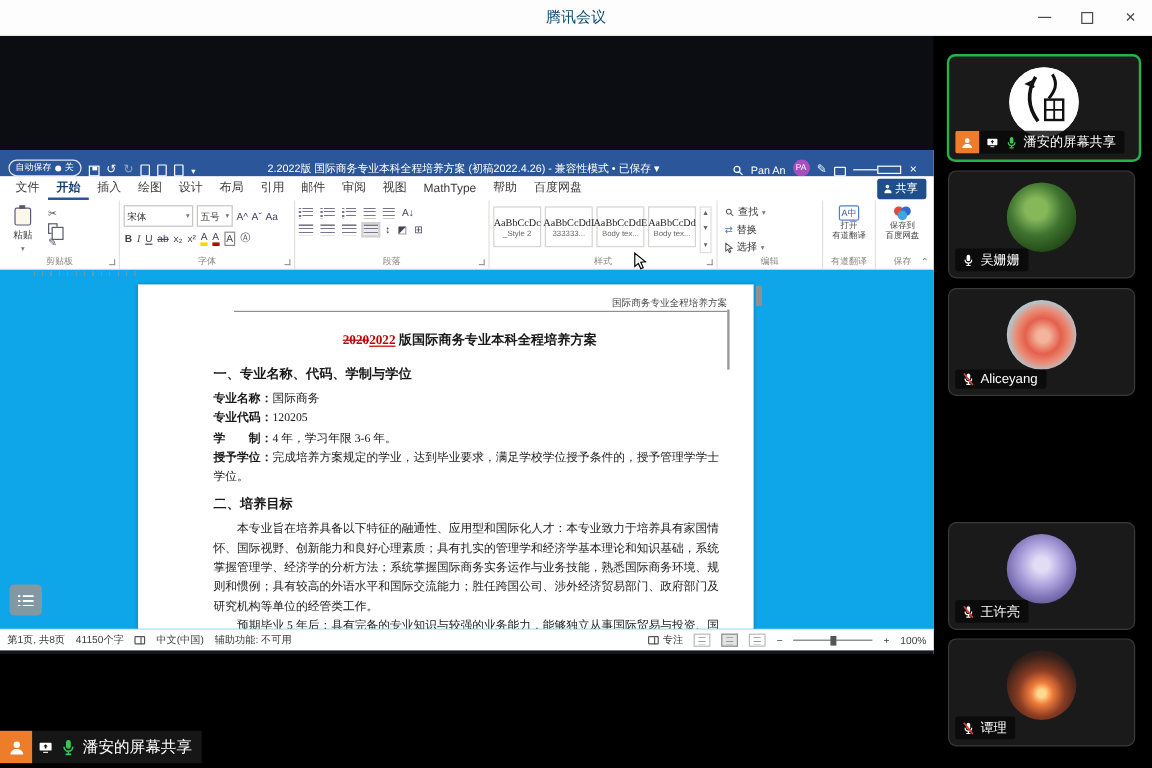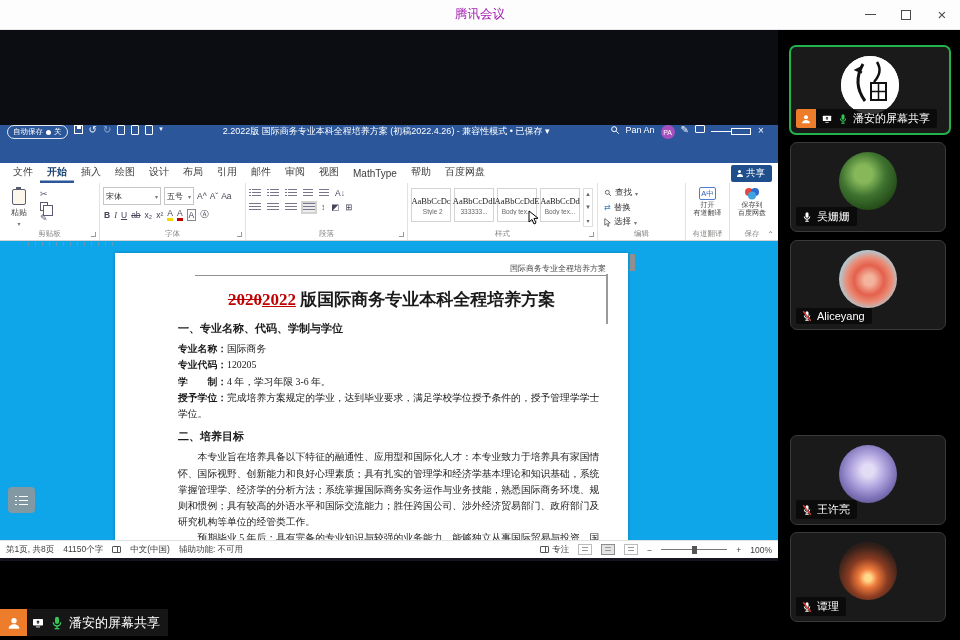--- a/index.html
+++ b/index.html
@@ -3,35 +3,35 @@
 <meta charset="utf-8">
 <style>
   * { box-sizing: border-box; margin:0; padding:0; }
   html,body { width:960px; height:640px; background:#000; overflow:hidden;
               font-family:"Liberation Sans",sans-serif; }
 
   
   #titlebar { height:30px; background:#fdfdfd; position:relative;
               display:flex; align-items:center; justify-content:center;
               border-bottom:1px solid #e8e8e8; }
-  #titlebar .app-title { font-size:12.5px; color:#a21caf; }
+  #titlebar .app-title { font-size:12.5px; color:#0c4a6e; }
   #titlebar .controls { position:absolute; right:0; top:0; height:100%; display:flex; }
   .tb-btn { width:36px; height:100%; display:flex; align-items:center; justify-content:center; color:#4a4a4a; cursor:default; }
   .min-glyph { width:11px; height:1.5px; background:#4a4a4a; display:inline-block; }
   .max-glyph { width:10px; height:10px; border:1.5px solid #4a4a4a; display:inline-block; }
   .close-glyph { font-size:15px; line-height:1; }
 
   
   #stage { position:absolute; left:0; top:30px; width:780px; height:610px; background:#000; }
   #stage .top-shade { position:absolute; left:0; top:0; width:778px; height:95px; background:#0c0d12; }
 
   
   #word { position:absolute; left:0; top:95px; width:778px; height:420px; background:#fff; }
 
-  .w-title { height:38px; background:#2b579a; color:#fff; display:flex; align-items:flex-start; padding:0 7px; gap:6px; font-size:9px; }
+  .w-title { height:22px; background:#2b579a; color:#fff; display:flex; align-items:flex-end; padding:0 7px; gap:6px; font-size:9px; }
   .autosave-pill { display:flex; align-items:center; gap:3px; border:1px solid rgba(255,255,255,.85); border-radius:8px; padding:1px 5px; font-size:7.5px; }
   .autosave-dot { width:5px; height:5px; border-radius:50%; background:#fff; }
   .wt-ic { font-size:10px; line-height:1; opacity:.95; }
   .wt-doc { width:8px; height:10px; border:1px solid #fff; border-radius:1px; display:inline-block; }
   .wt-save { width:9px; height:9px; border:1px solid #fff; position:relative; display:inline-block; }
   .wt-save::after { content:""; position:absolute; left:2px; top:0; width:4px; height:3px; background:#fff; }
   .w-doc-title { flex:1; text-align:center; white-space:nowrap; overflow:hidden; text-overflow:ellipsis; font-size:9px; }
   .pa-avatar { width:14px; height:14px; border-radius:50%; background:#a84fc0; color:#fff; font-size:7px; display:flex; align-items:center; justify-content:center; }
   .w-ctrl { display:flex; gap:0; }
   .w-ctrl span { width:20px; text-align:center; font-size:10px; }
@@ -98,21 +98,21 @@
   .ribbon-collapse { position:absolute; right:4px; bottom:1px; font-size:8px; color:#777; }
   .cursor-arrow { position:absolute; left:528px; top:85px; z-index:5; }
 
   
   .w-doc { position:relative; height:299px; background:#0ea5e9; overflow:hidden; }
   .ruler { position:absolute; left:28px; top:1px; width:85px; height:4px; opacity:.55;
            background:repeating-linear-gradient(to right,#999 0 1px, transparent 1px 7px); }
   .page { position:absolute; left:115px; top:12px; width:513px; height:420px; background:#fff; box-shadow:0 0 3px rgba(0,0,0,.25); }
   .page-header { margin:10px 22px 0 80px; border-bottom:1px solid #8f8f8f; text-align:right; font-size:8px; color:#4a4a4a; padding-bottom:1px; font-family:"Liberation Serif",serif; }
   .page-body { margin:4px 23px 0 63px; font-family:"Liberation Serif",serif; font-size:9.8px; line-height:16.2px; color:#1a1a1a; }
-  .doc-title { text-align:center; font-size:17px; font-weight:bold; margin:14px 0 10px; line-height:20px; }
+  .doc-title { text-align:center; font-size:11px; font-weight:bold; margin:14px 0 10px; line-height:20px; }
   .tc-del { color:#c00000; text-decoration:line-through; }
   .tc-ins { color:#c00000; text-decoration:underline; }
   .doc-h { font-weight:bold; font-size:11px; margin:6px 0 5px; }
   .info-line b { font-weight:bold; }
   .doc-para { text-indent:2em; }
   .change-bar { position:absolute; left:491px; top:21px; width:1.5px; height:50px; background:#9a9a9a; }
   .scroll-thumb { position:absolute; left:630px; top:13px; width:5px; height:17px; background:#8f8f8f; }
 
   
   .w-status { height:18px; background:#fff; border-top:1px solid #e1e1e1; display:flex; align-items:center; justify-content:space-between; padding:0 6px; font-size:8.5px; color:#3b3b3b; }

